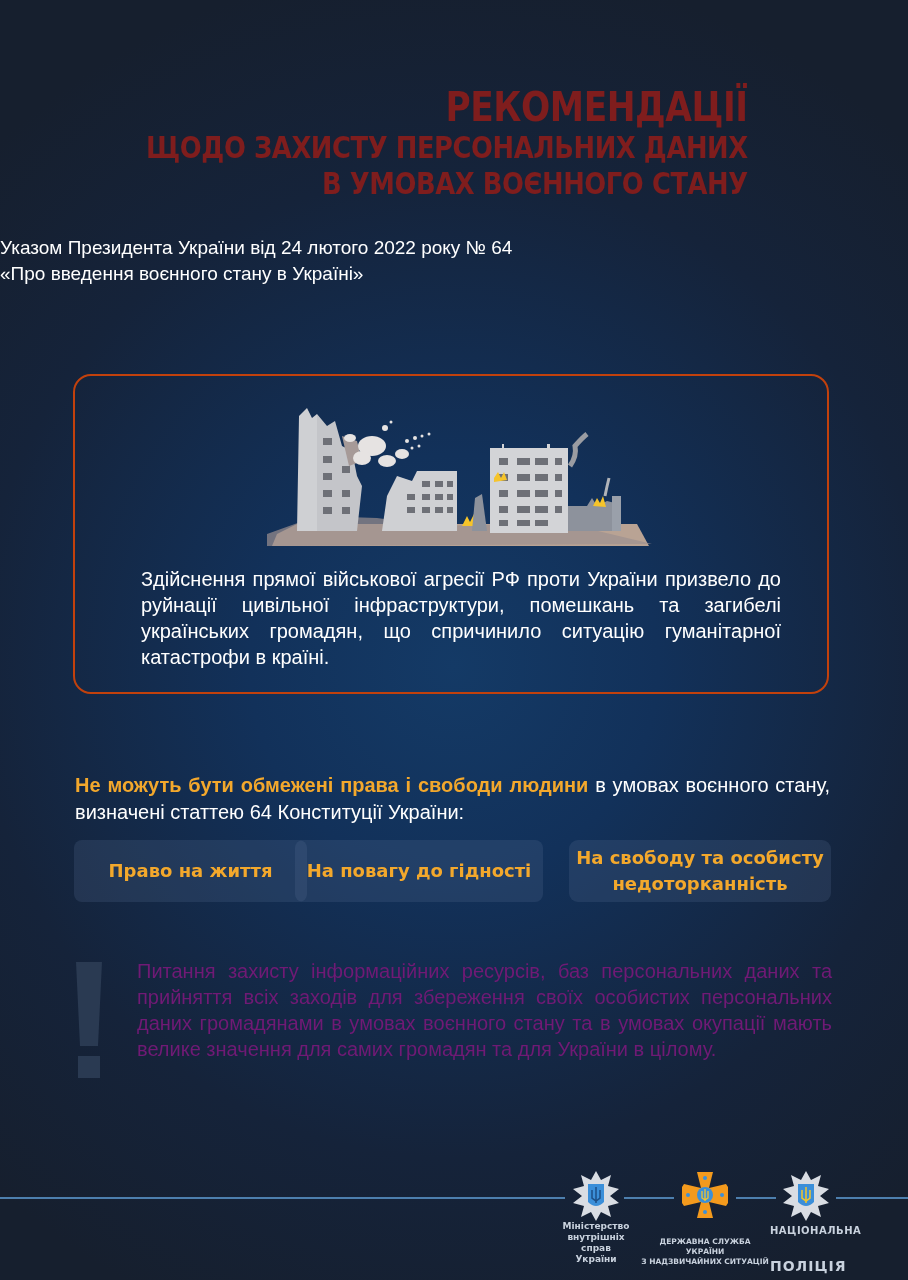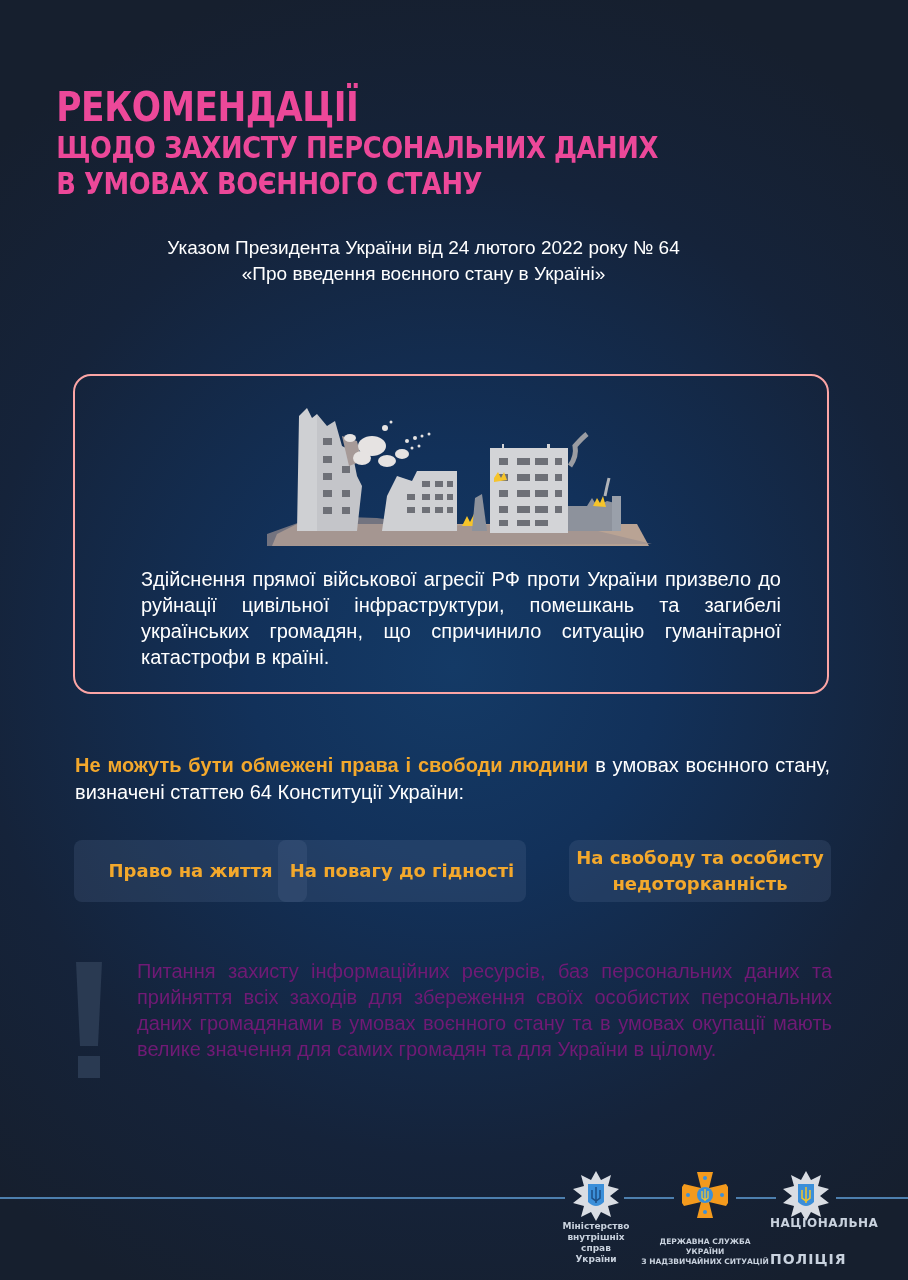--- a/index.html
+++ b/index.html
@@ -5,40 +5,40 @@
   html, body { margin: 0; padding: 0; }
   body {
     width: 908px; height: 1280px; overflow: hidden;
     background: radial-gradient(ellipse 75% 55% at 50% 52%, #143a66 0%, #12315a 30%, #15233a 70%, #161f2e 100%);
     font-family: "Liberation Sans", sans-serif;
     position: relative;
     color: #ffffff;
   }
   .title {
     position: absolute; left: 0; top: 84px; width: 804px;
-    text-align: left; color: #ec4899; font-family: "DejaVu Sans", sans-serif;
+    text-align: right; color: #7f1d1d; font-family: "DejaVu Sans", sans-serif;
     font-weight: bold; letter-spacing: -0.5px;
   }
   .title .l1 { font-size: 40px; line-height: 46px; transform: scaleX(0.86); display: block; }
   .title .l2 { font-size: 30px; line-height: 36px; transform: scaleX(0.86); display: block; }
   .decree {
-    position: absolute; left: 0; top: 235px; width: 847px; text-align: center;
+    position: absolute; left: 0; top: 235px; width: 847px; text-align: left;
     font-size: 19px; line-height: 26px; color: #ffffff;
   }
   .card {
     position: absolute; left: 73px; top: 374px; width: 756px; height: 320px;
-    border: 2px solid #fca5a5; border-radius: 18px; box-sizing: border-box;
+    border: 2px solid #c2410c; border-radius: 18px; box-sizing: border-box;
   }
   .illus { position: absolute; left: 182px; top: 30px; width: 400px; height: 145px; }
   .card-text {
     position: absolute; left: 66px; top: 190px; width: 640px;
     font-size: 20px; line-height: 26px; text-align: justify; color: #ffffff;
   }
   .rights-intro {
-    position: absolute; left: 75px; top: 752px; width: 755px;
+    position: absolute; left: 75px; top: 772px; width: 755px;
     font-size: 20px; line-height: 27px; text-align: justify; color: #ffffff;
   }
   .rights-intro .hl { color: #f3a82c; font-weight: bold; }
   .chip {
     position: absolute; top: 840px; height: 62px; border-radius: 8px;
     background: rgba(90,115,150,0.22);
     display: flex; align-items: center; justify-content: center; text-align: center;
     color: #f3a82c; font-weight: bold; font-size: 18px; line-height: 26px;
     font-family: "DejaVu Sans", sans-serif;
   }
@@ -159,21 +159,21 @@
     <path d="M348,90 Q350,80 352,72" stroke="#b0b3b8" stroke-width="3" fill="none"></path>
   </svg>
   <div class="card-text">Здійснення прямої військової агресії РФ проти України призвело до руйнації цивільної інфраструктури,  помешкань та загибелі українських громадян, що спричинило ситуацію гуманітарної катастрофи в країні.</div>
 </div>
 
 <div class="rights-intro"><span class="hl">Не можуть бути обмежені права і свободи людини</span><span> в умовах воєнного стану, визначені статтею 64 Конституції України:</span></div>
 
 <div class="chip" style="left:74px; width:233px;">
   <span>Право на життя</span>
 </div>
-<div class="chip" style="left:278px; width:248px;">
+<div class="chip" style="left:295px; width:248px;">
   <span>На повагу до гідності</span>
 </div>
 <div class="chip" style="left:569px; width:262px;border-radius:9px;">
   <div>
     <div>На свободу та особисту</div>
     <div>недоторканність</div>
   </div>
 </div>
 
 <svg class="exclaim" viewBox="0 0 34 125">
@@ -213,15 +213,15 @@
   <div>ДЕРЖАВНА СЛУЖБА УКРАЇНИ</div>
   <div>З НАДЗВИЧАЙНИХ СИТУАЦІЙ</div>
 </div>
 
 <svg class="logo" style="left:782px; width:48px; height:52px;" viewBox="0 0 48 52">
   <polygon points="24,1 29,10 39,5 36,16 47,19 38,26 47,33 36,36 39,47 29,42 24,51 19,42 9,47 12,36 1,33 10,26 1,19 12,16 9,5 19,10" fill="#d9dde3"></polygon>
   <path d="M16,14 L32,14 L32,32 Q24,40 16,32 Z" fill="#3b8fd9"></path>
   <path d="M24,17 L24,33 M20,20 L20,28 L24,31 L28,28 L28,20" stroke="#f3c52a" stroke-width="1.5" fill="none"></path>
 </svg>
 <div class="logo-text" style="left:770px; top:1219px; width:70px;">
-  <div style="font-size:12px; line-height:9px; letter-spacing:0.5px;">НАЦІОНАЛЬНА</div>
+  <div style="font-size:10px; line-height:9px; letter-spacing:0.5px;margin-top:7px;">НАЦІОНАЛЬНА</div>
   <div style="font-size:14px; line-height:12px; letter-spacing:1px;margin-top:25px;">ПОЛІЦІЯ</div>
 </div>
 
 </body></html>

